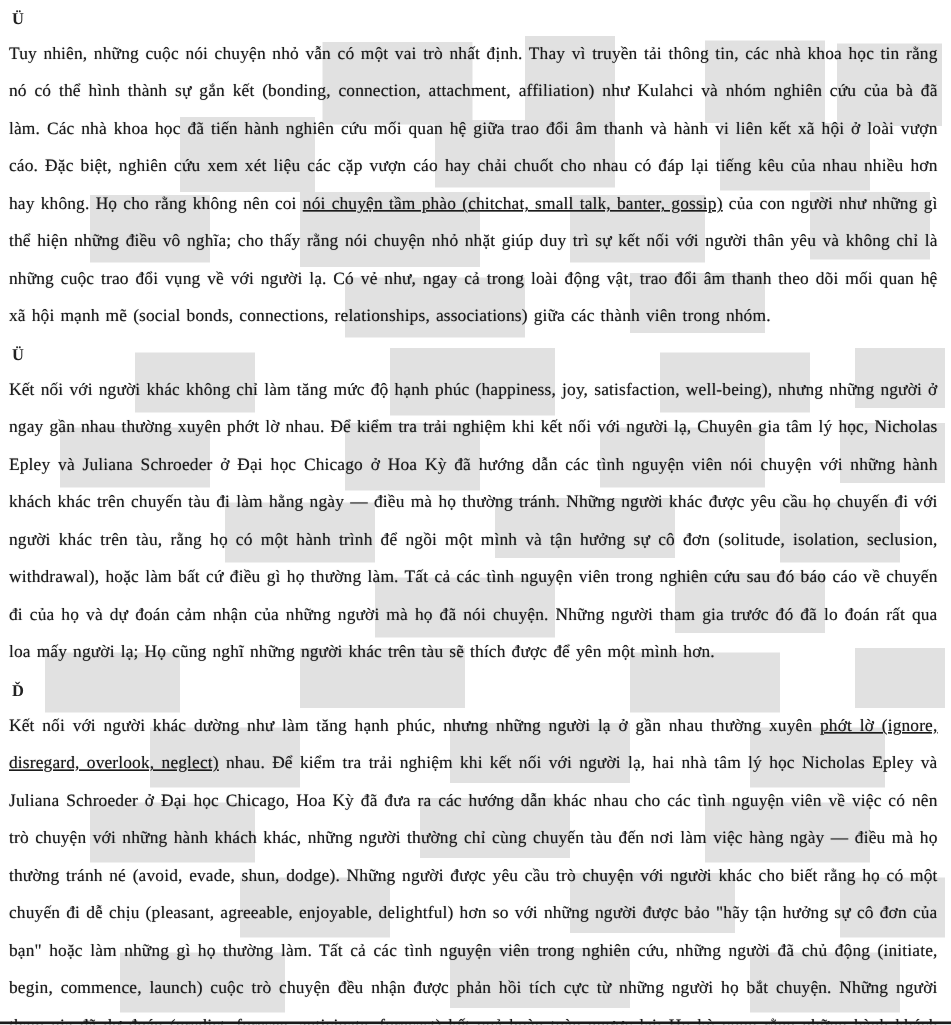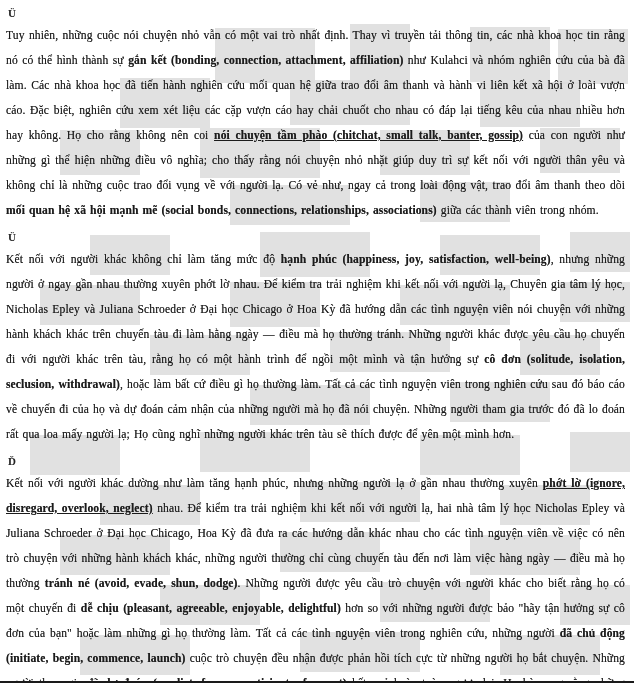--- a/index.html
+++ b/index.html
@@ -27,21 +27,21 @@
   }
   .para{
     margin:0 0 4px 0;
     font-size:11.6px;
     line-height:25px;
     text-align:justify;
     letter-spacing:0.1px;
     word-spacing:1px;
     text-shadow:0 0 0.6px rgba(0,0,0,0.55);
   }
-  .para .b{font-weight:bold;}
+  .para .b{font-weight:normal;}
   .para .u{text-decoration:underline;}
   .artifact{
     position:absolute;
     z-index:1;
     opacity:0.85;
   }
   .edge-line{
     position:absolute;
     z-index:3;
     left:0;bottom:0;

